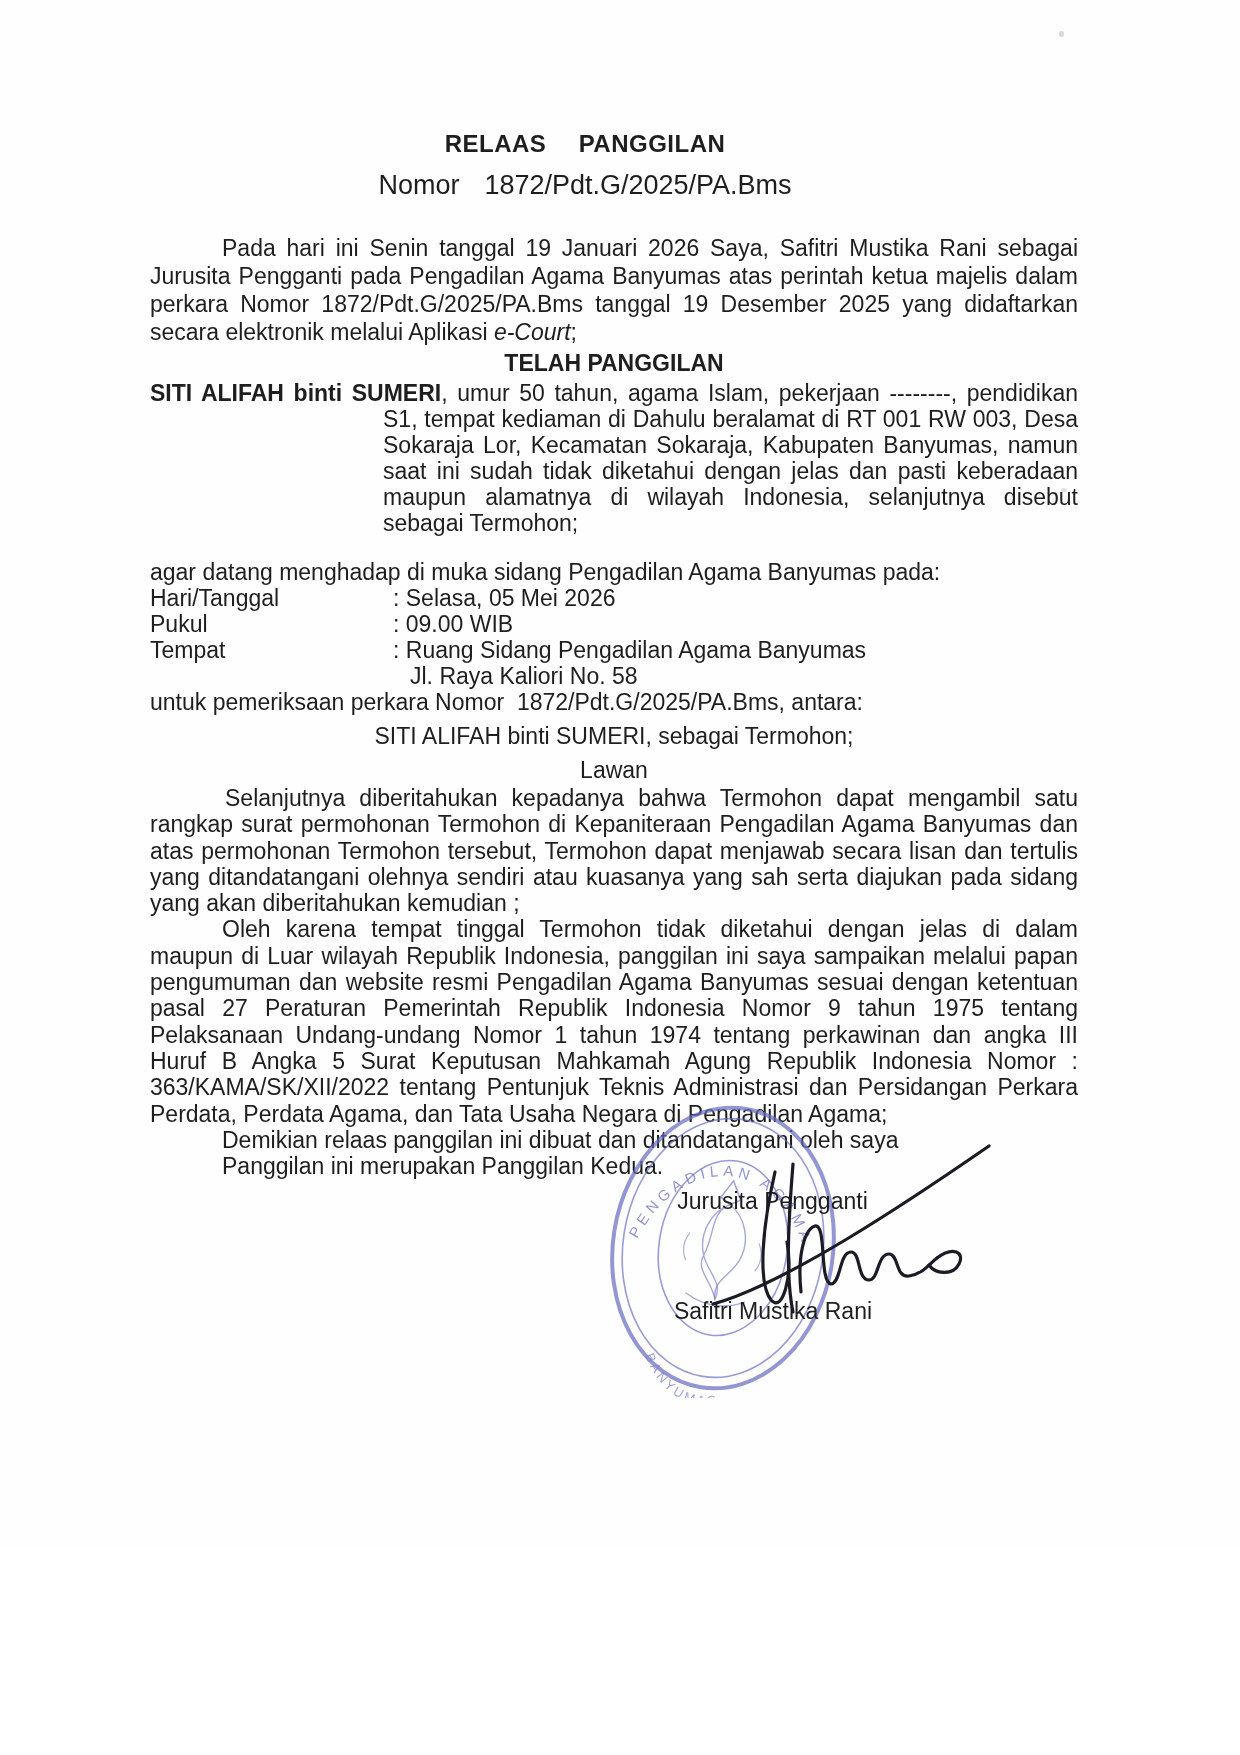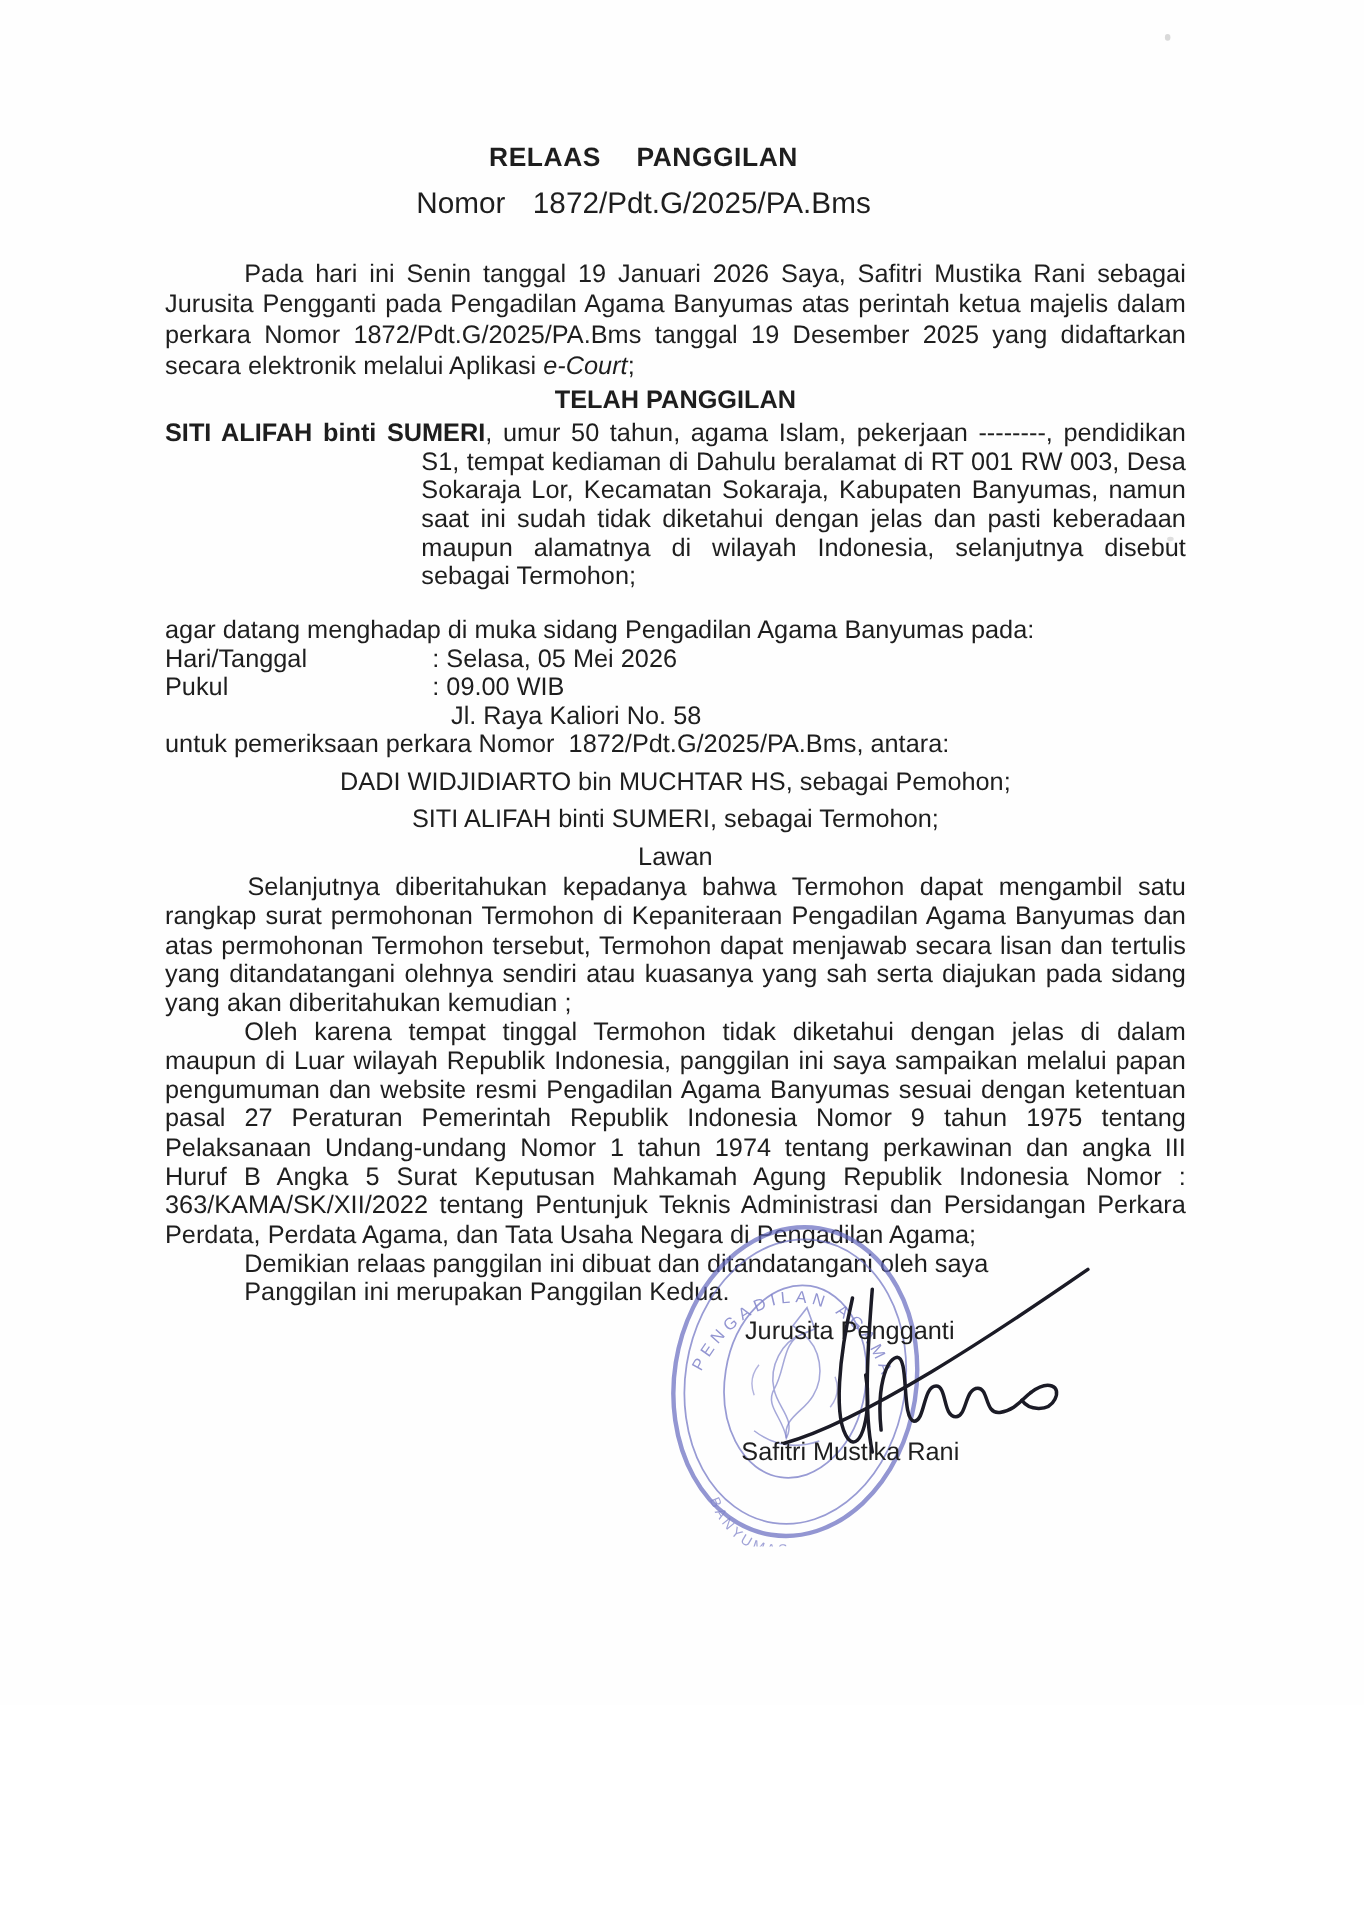--- a/index.html
+++ b/index.html
@@ -88,25 +88,28 @@
     <div class="hearing-intro">agar datang menghadap di muka sidang Pengadilan Agama Banyumas pada:</div>
 
     <div class="hearing-row">
       <span class="lbl">Hari/Tanggal</span>
       <span class="val">: Selasa, 05 Mei 2026</span>
     </div>
     <div class="hearing-row">
       <span class="lbl">Pukul</span>
       <span class="val">: 09.00 WIB</span>
     </div>
+    <div class="hearing-row">
+      <span class="lbl">Tempat</span>
+      <span class="val">: Ruang Sidang Pengadilan Agama Banyumas</span>
+    </div>
     <div class="address2">Jl. Raya Kaliori No. 58</div>
 
     <div class="hearing-outro">untuk pemeriksaan perkara Nomor  1872/Pdt.G/2025/PA.Bms, antara:</div>
 
-    <div class="party-line party-petitioner">DADI WIDJIDIARTO bin MUCHTAR HS, sebagai Pemohon;</div>
     <div class="party-line party-respondent">SITI ALIFAH binti SUMERI, sebagai Termohon;</div>
     <div class="party-line party-versus">Lawan</div>
 
     <p class="para para-notice">Selanjutnya diberitahukan kepadanya bahwa Termohon dapat mengambil satu rangkap surat permohonan Termohon di Kepaniteraan Pengadilan Agama Banyumas dan atas permohonan Termohon tersebut, Termohon dapat menjawab secara lisan dan tertulis yang ditandatangani olehnya sendiri atau kuasanya yang sah serta diajukan pada sidang yang akan diberitahukan kemudian ;</p>
 
     <p class="para para-publication">Oleh karena tempat tinggal Termohon tidak diketahui dengan jelas di dalam maupun di Luar wilayah Republik Indonesia, panggilan ini saya sampaikan melalui papan pengumuman dan website resmi Pengadilan Agama Banyumas sesuai dengan ketentuan pasal 27 Peraturan Pemerintah Republik Indonesia Nomor 9 tahun 1975 tentang Pelaksanaan Undang-undang Nomor 1 tahun 1974 tentang perkawinan dan angka III Huruf B Angka 5 Surat Keputusan Mahkamah Agung Republik Indonesia Nomor : 363/KAMA/SK/XII/2022 tentang Pentunjuk Teknis Administrasi dan Persidangan Perkara Perdata, Perdata Agama, dan Tata Usaha Negara di Pengadilan Agama;</p>
 
     <p class="closing-line">Demikian relaas panggilan ini dibuat dan ditandatangani oleh saya</p>
     <p class="closing-line">Panggilan ini merupakan Panggilan Kedua.</p>
 

